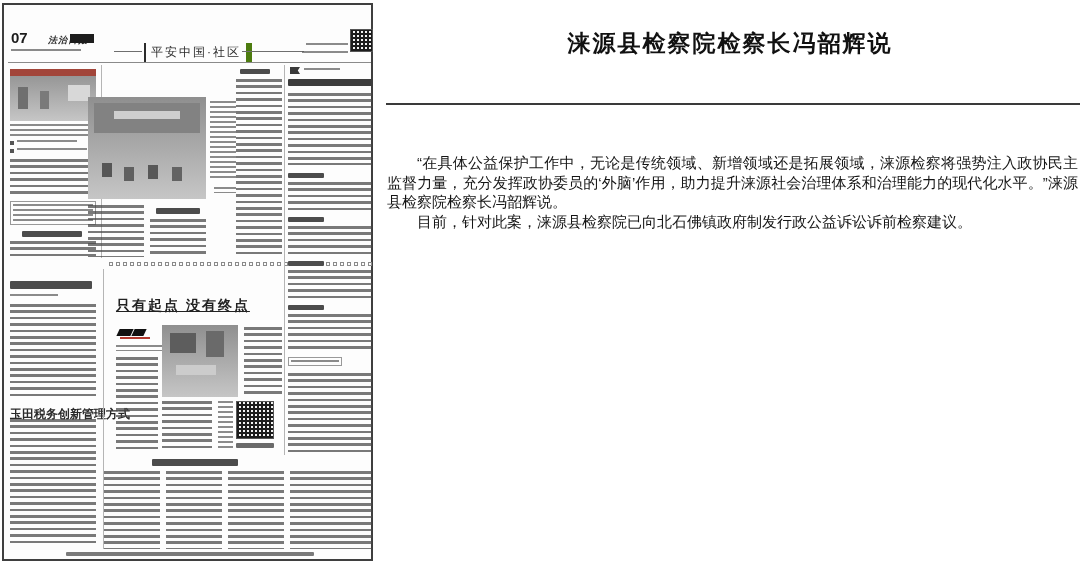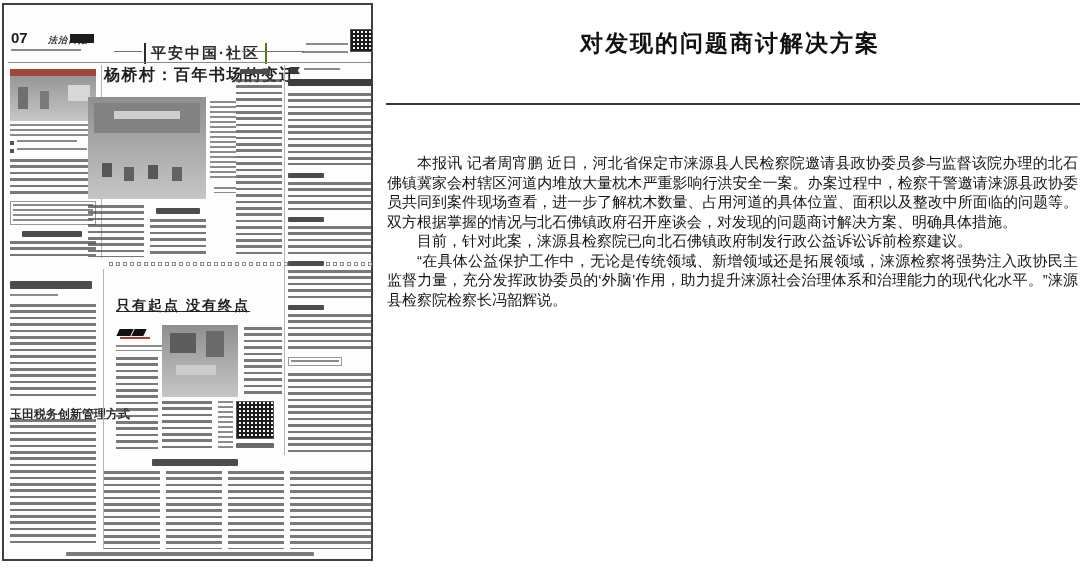--- a/index.html
+++ b/index.html
@@ -15,22 +15,22 @@
   .bar{background:#4c4c4c;border-radius:1px;}
   .vline{background:#b5b5b5;width:1px;}
   .photo{background:linear-gradient(#8f8f8f,#c6c6c6);}
   .qr{background:
       repeating-linear-gradient(0deg,#1c1c1c 0 2px,transparent 2px 4px),
       repeating-linear-gradient(90deg,#1c1c1c 0 2px,#f2f2f2 2px 4px);
       border:1px solid #555;box-sizing:border-box;}
   .np-head-num{font-size:15px;font-weight:bold;color:#1c1c1c;letter-spacing:0;}
   .np-logo{font-size:9px;font-weight:bold;font-style:italic;color:#2a2a2a;letter-spacing:1px;}
   .np-badge{background:#1d1d1d;}
-  .np-masthead{font-size:15px;font-weight:bold;color:#2b2b2b;letter-spacing:2px;
-               border-left:2px solid #2b2b2b;border-right:2px solid #4d7c0f;padding:1px 5px;}
+  .np-masthead{font-size:12px;font-weight:normal;color:#2b2b2b;letter-spacing:2px;
+               border-left:2px solid #2b2b2b;border-right:6px solid #4d7c0f;padding:1px 5px;}
   .np-mast-rule{height:1px;background:#6e6e6e;}
   .np-h1{font-size:16px;font-weight:bold;color:#1e1e1e;letter-spacing:1.5px;white-space:nowrap;}
   .np-h2{font-size:14px;font-weight:bold;color:#222;letter-spacing:2px;white-space:nowrap;text-decoration:underline;}
   .np-h3{font-size:12px;font-weight:bold;color:#2a2a2a;white-space:nowrap;}
   .chain{background:radial-gradient(circle at 3px 3px,rgba(0,0,0,0) 1.4px,#8a8a8a 1.5px 2.4px,rgba(0,0,0,0) 2.5px);
          background-size:7px 6px;height:6px;}
   .boxed{border:1px solid #999;box-sizing:border-box;padding:2px;}
   .trainlogo i{position:absolute;display:block;}
   .trainlogo .t1{left:0;top:2px;width:14px;height:7px;background:#111;transform:skewX(-25deg);}
   .trainlogo .t2{left:15px;top:2px;width:12px;height:7px;background:#111;transform:skewX(-25deg);}
@@ -80,21 +80,20 @@
     <div class="abs" style="left:6px;top:144px;width:4px;height:4px;background:#555;"></div>
     <div class="abs tl tiny" style="left:13px;top:143px;width:70px;height:5px;"></div>
     <div class="abs tl" style="left:6px;top:154px;width:86px;height:38px;"></div>
     <div class="abs boxed" style="left:6px;top:196px;width:86px;height:24px;">
       <div class="tl tiny" style="width:100%;height:100%;"></div>
     </div>
     <div class="abs bar" style="left:18px;top:226px;width:60px;height:6px;"></div>
     <div class="abs tl" style="left:6px;top:236px;width:86px;height:16px;"></div>
     <div class="abs vline" style="left:97px;top:60px;height:193px;"></div>
 
-    <div class="abs np-h1" style="left:100px;top:60px;">杨桥村：百年书场的变迁</div>
     <div class="abs photo" style="left:84px;top:92px;width:118px;height:102px;">
       <div class="abs" style="left:6px;top:6px;width:106px;height:30px;background:#828282;"></div>
       <div class="abs" style="left:26px;top:14px;width:66px;height:8px;background:#cfcfcf;"></div>
       <div class="abs" style="left:14px;top:66px;width:10px;height:14px;background:#565656;"></div>
       <div class="abs" style="left:36px;top:70px;width:10px;height:14px;background:#606060;"></div>
       <div class="abs" style="left:60px;top:68px;width:10px;height:14px;background:#585858;"></div>
       <div class="abs" style="left:84px;top:70px;width:10px;height:14px;background:#636363;"></div>
     </div>
     <div class="abs tl tiny" style="left:206px;top:96px;width:26px;height:80px;"></div>
     <div class="abs tl tiny" style="left:210px;top:182px;width:22px;height:6px;"></div>
@@ -156,22 +155,21 @@
     <div class="abs tl" style="left:284px;top:309px;width:84px;height:38px;"></div>
     <div class="abs boxed" style="left:284px;top:352px;width:54px;height:9px;">
       <div class="tl tiny" style="width:100%;height:100%;"></div>
     </div>
     <div class="abs tl" style="left:284px;top:368px;width:84px;height:80px;"></div>
 
     <div class="abs bar" style="left:62px;top:547px;width:248px;height:4px;background:#7a7a7a;"></div>
   </div>
 
   <div id="articlePane" class="abs">
-    <div class="abs art-title" style="left:0;top:28px;">对发现的问题商讨解决方案</div>
+    <div class="abs art-title" style="left:0;top:28px;">涞源县检察院检察长冯韶辉说</div>
     <div class="abs art-rule" style="left:6px;top:103px;right:0;"></div>
     <div class="abs art-body" style="left:7px;top:153px;width:691px;">
-      <p>本报讯 记者周宵鹏 近日，河北省保定市涞源县人民检察院邀请县政协委员参与监督该院办理的北石佛镇冀家会村辖区河道内堆放大量枕木严重影响行洪安全一案。办案过程中，检察干警邀请涞源县政协委员共同到案件现场查看，进一步了解枕木数量、占用河道的具体位置、面积以及整改中所面临的问题等。双方根据掌握的情况与北石佛镇政府召开座谈会，对发现的问题商讨解决方案、明确具体措施。</p>
+      <p>“在具体公益保护工作中，无论是传统领域、新增领域还是拓展领域，涞源检察将强势注入政协民主监督力量，充分发挥政协委员的‘外脑’作用，助力提升涞源社会治理体系和治理能力的现代化水平。”涞源县检察院检察长冯韶辉说。</p>
       <p>目前，针对此案，涞源县检察院已向北石佛镇政府制发行政公益诉讼诉前检察建议。</p>
-      <p>“在具体公益保护工作中，无论是传统领域、新增领域还是拓展领域，涞源检察将强势注入政协民主监督力量，充分发挥政协委员的‘外脑’作用，助力提升涞源社会治理体系和治理能力的现代化水平。”涞源县检察院检察长冯韶辉说。</p>
     </div>
   </div>
 
 </div>
 
 </body></html>

